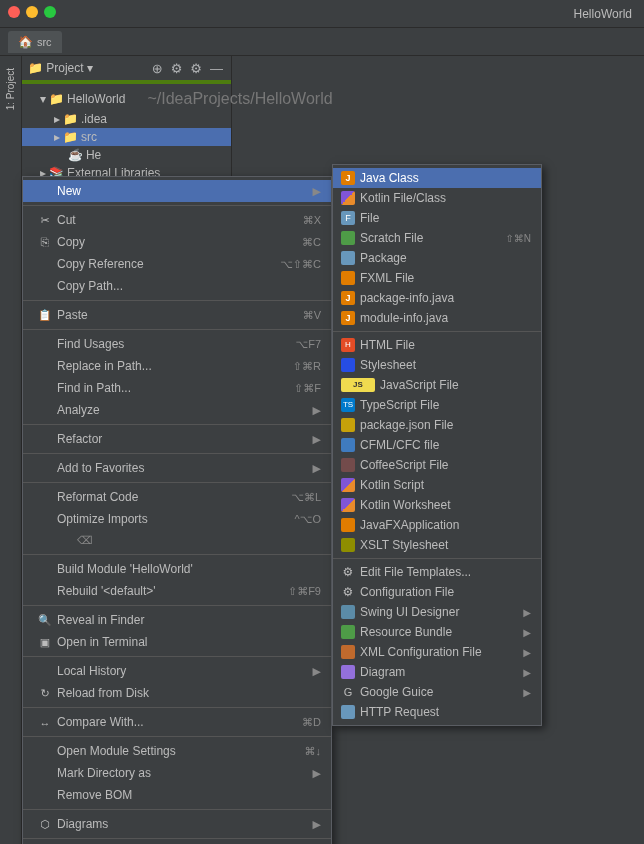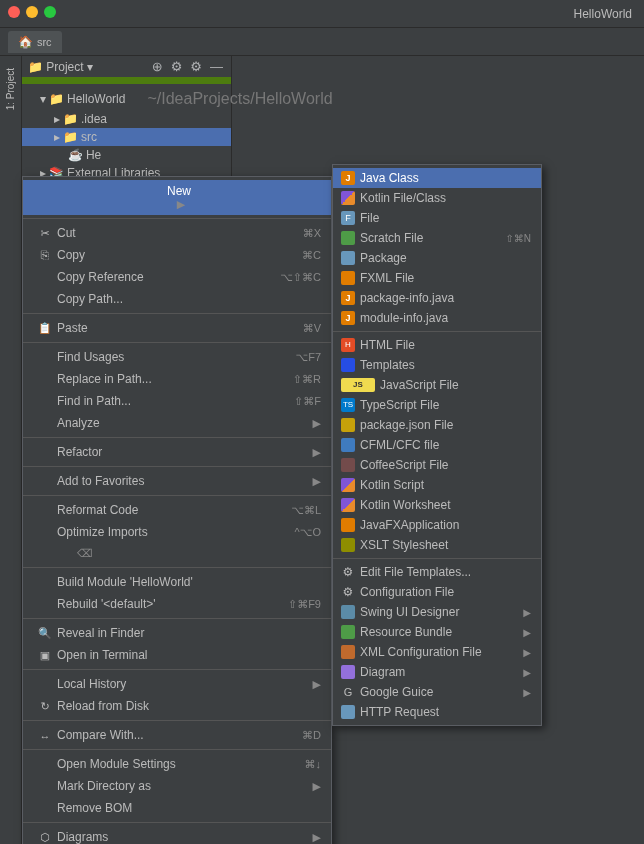--- a/index.html
+++ b/index.html
@@ -95,21 +95,21 @@
       border-right: 1px solid #2b2b2b;
       display: flex;
       flex-direction: column;
     }
     .project-toolbar {
       height: 28px;
       background: #3c3f41;
       display: flex;
       align-items: center;
       padding: 0 6px;
-      border-bottom: 7px solid #4d7c0f;
+      border-bottom: 4px solid #4d7c0f;
       gap: 4px;
     }
     .project-title { font-size: 12px; color: #bbbbbb; flex: 1; }
     .toolbar-icon { color: #afb1b3; font-size: 13px; cursor: pointer; padding: 0 2px; }
 
     .project-tree { padding: 4px 0; flex: 1; }
     .tree-item {
       display: flex;
       align-items: center;
       padding: 2px 6px;
@@ -149,21 +149,20 @@
     .menu-item-label { flex: 1; font-size: 12px; }
     .menu-item-shortcut { font-size: 11px; color: #888; margin-left: 20px; }
     .menu-arrow { font-size: 11px; color: #888; margin-left: 4px; }
     .menu-separator { height: 1px; background: #555; margin: 3px 0; }
     .menu-item-icon { width: 16px; margin-right: 4px; font-size: 11px; text-align: center; }
 
     
     .submenu-new {
       background: #4b6eaf;
       color: white;
-      flex-direction: column;
     }
 
     
     .submenu-right {
       position: absolute;
       left: 332px;
       top: 108px;
       width: 210px;
       background: #3c3f41;
       border: 1px solid #5a5d63;
@@ -496,21 +495,21 @@
     </div>
 
     <div class="submenu-separator"></div>
 
     <div class="submenu-item">
       <span class="icon-html">H</span>
       <span>HTML File</span>
     </div>
     <div class="submenu-item">
       <span class="icon-css"></span>
-      <span>Templates</span>
+      <span>Stylesheet</span>
     </div>
     <div class="submenu-item">
       <span class="icon-js">JS</span>
       <span>JavaScript File</span>
     </div>
     <div class="submenu-item">
       <span class="icon-ts">TS</span>
       <span>TypeScript File</span>
     </div>
     <div class="submenu-item">

